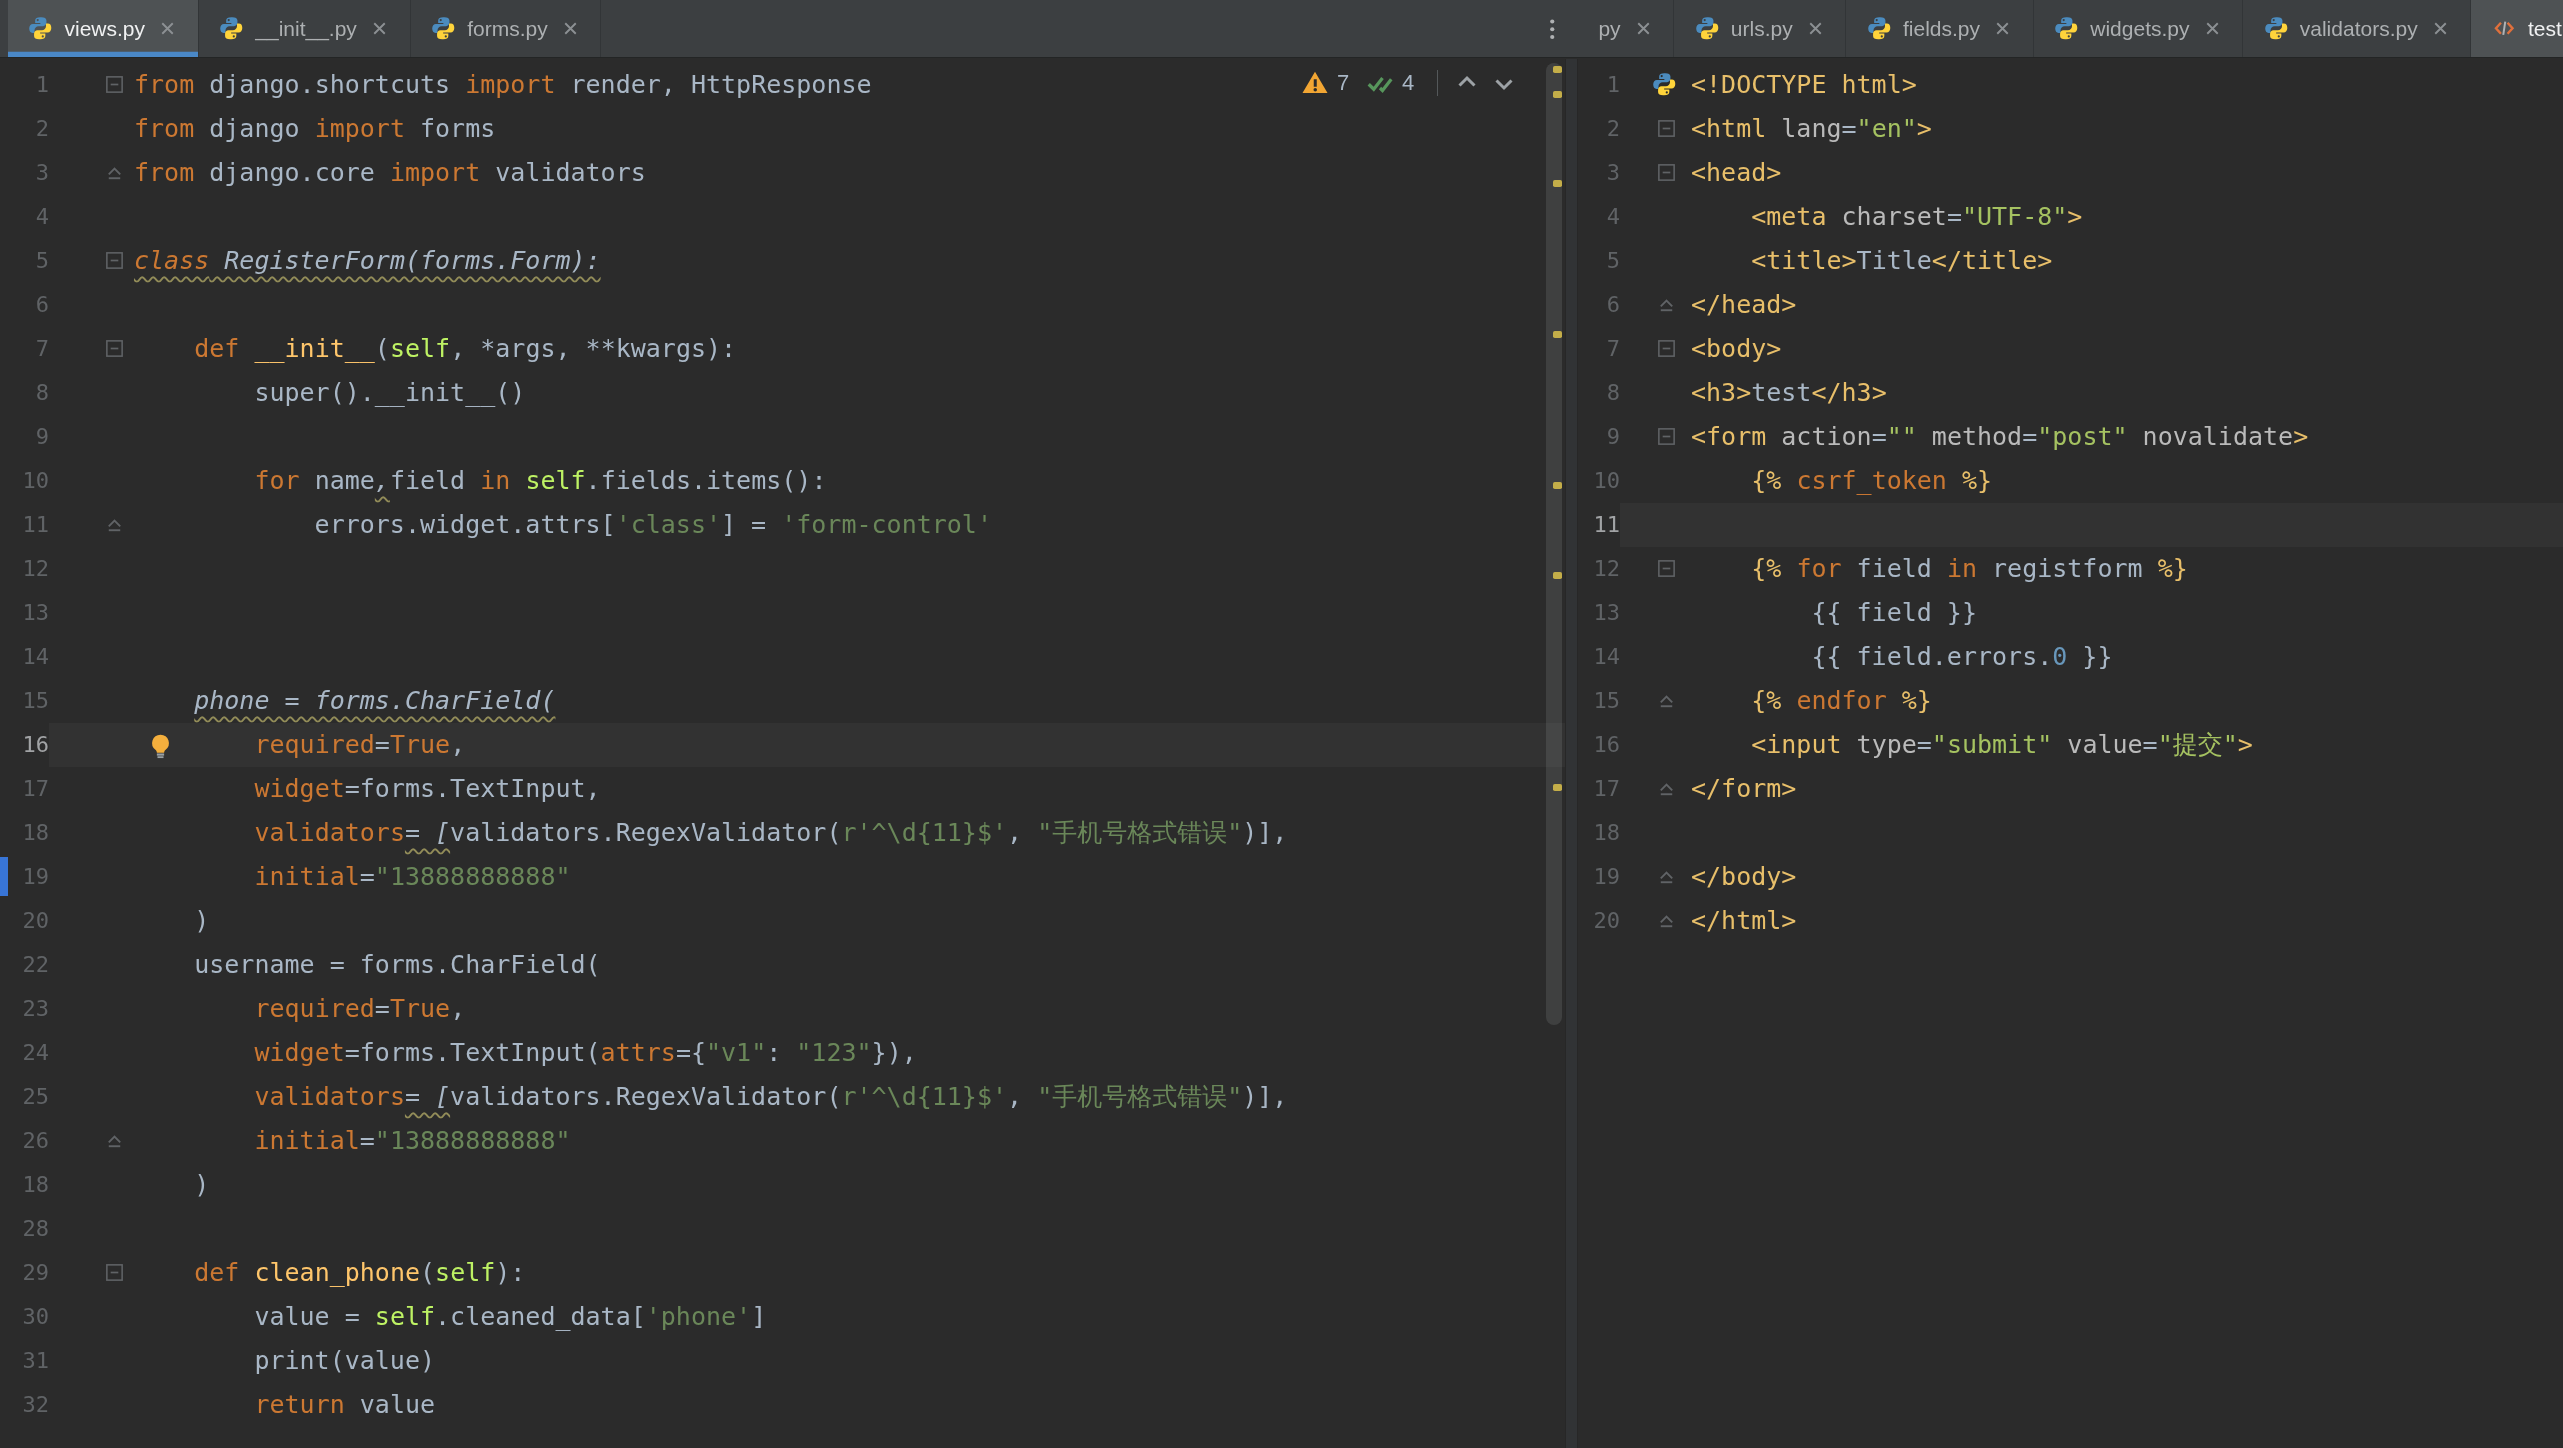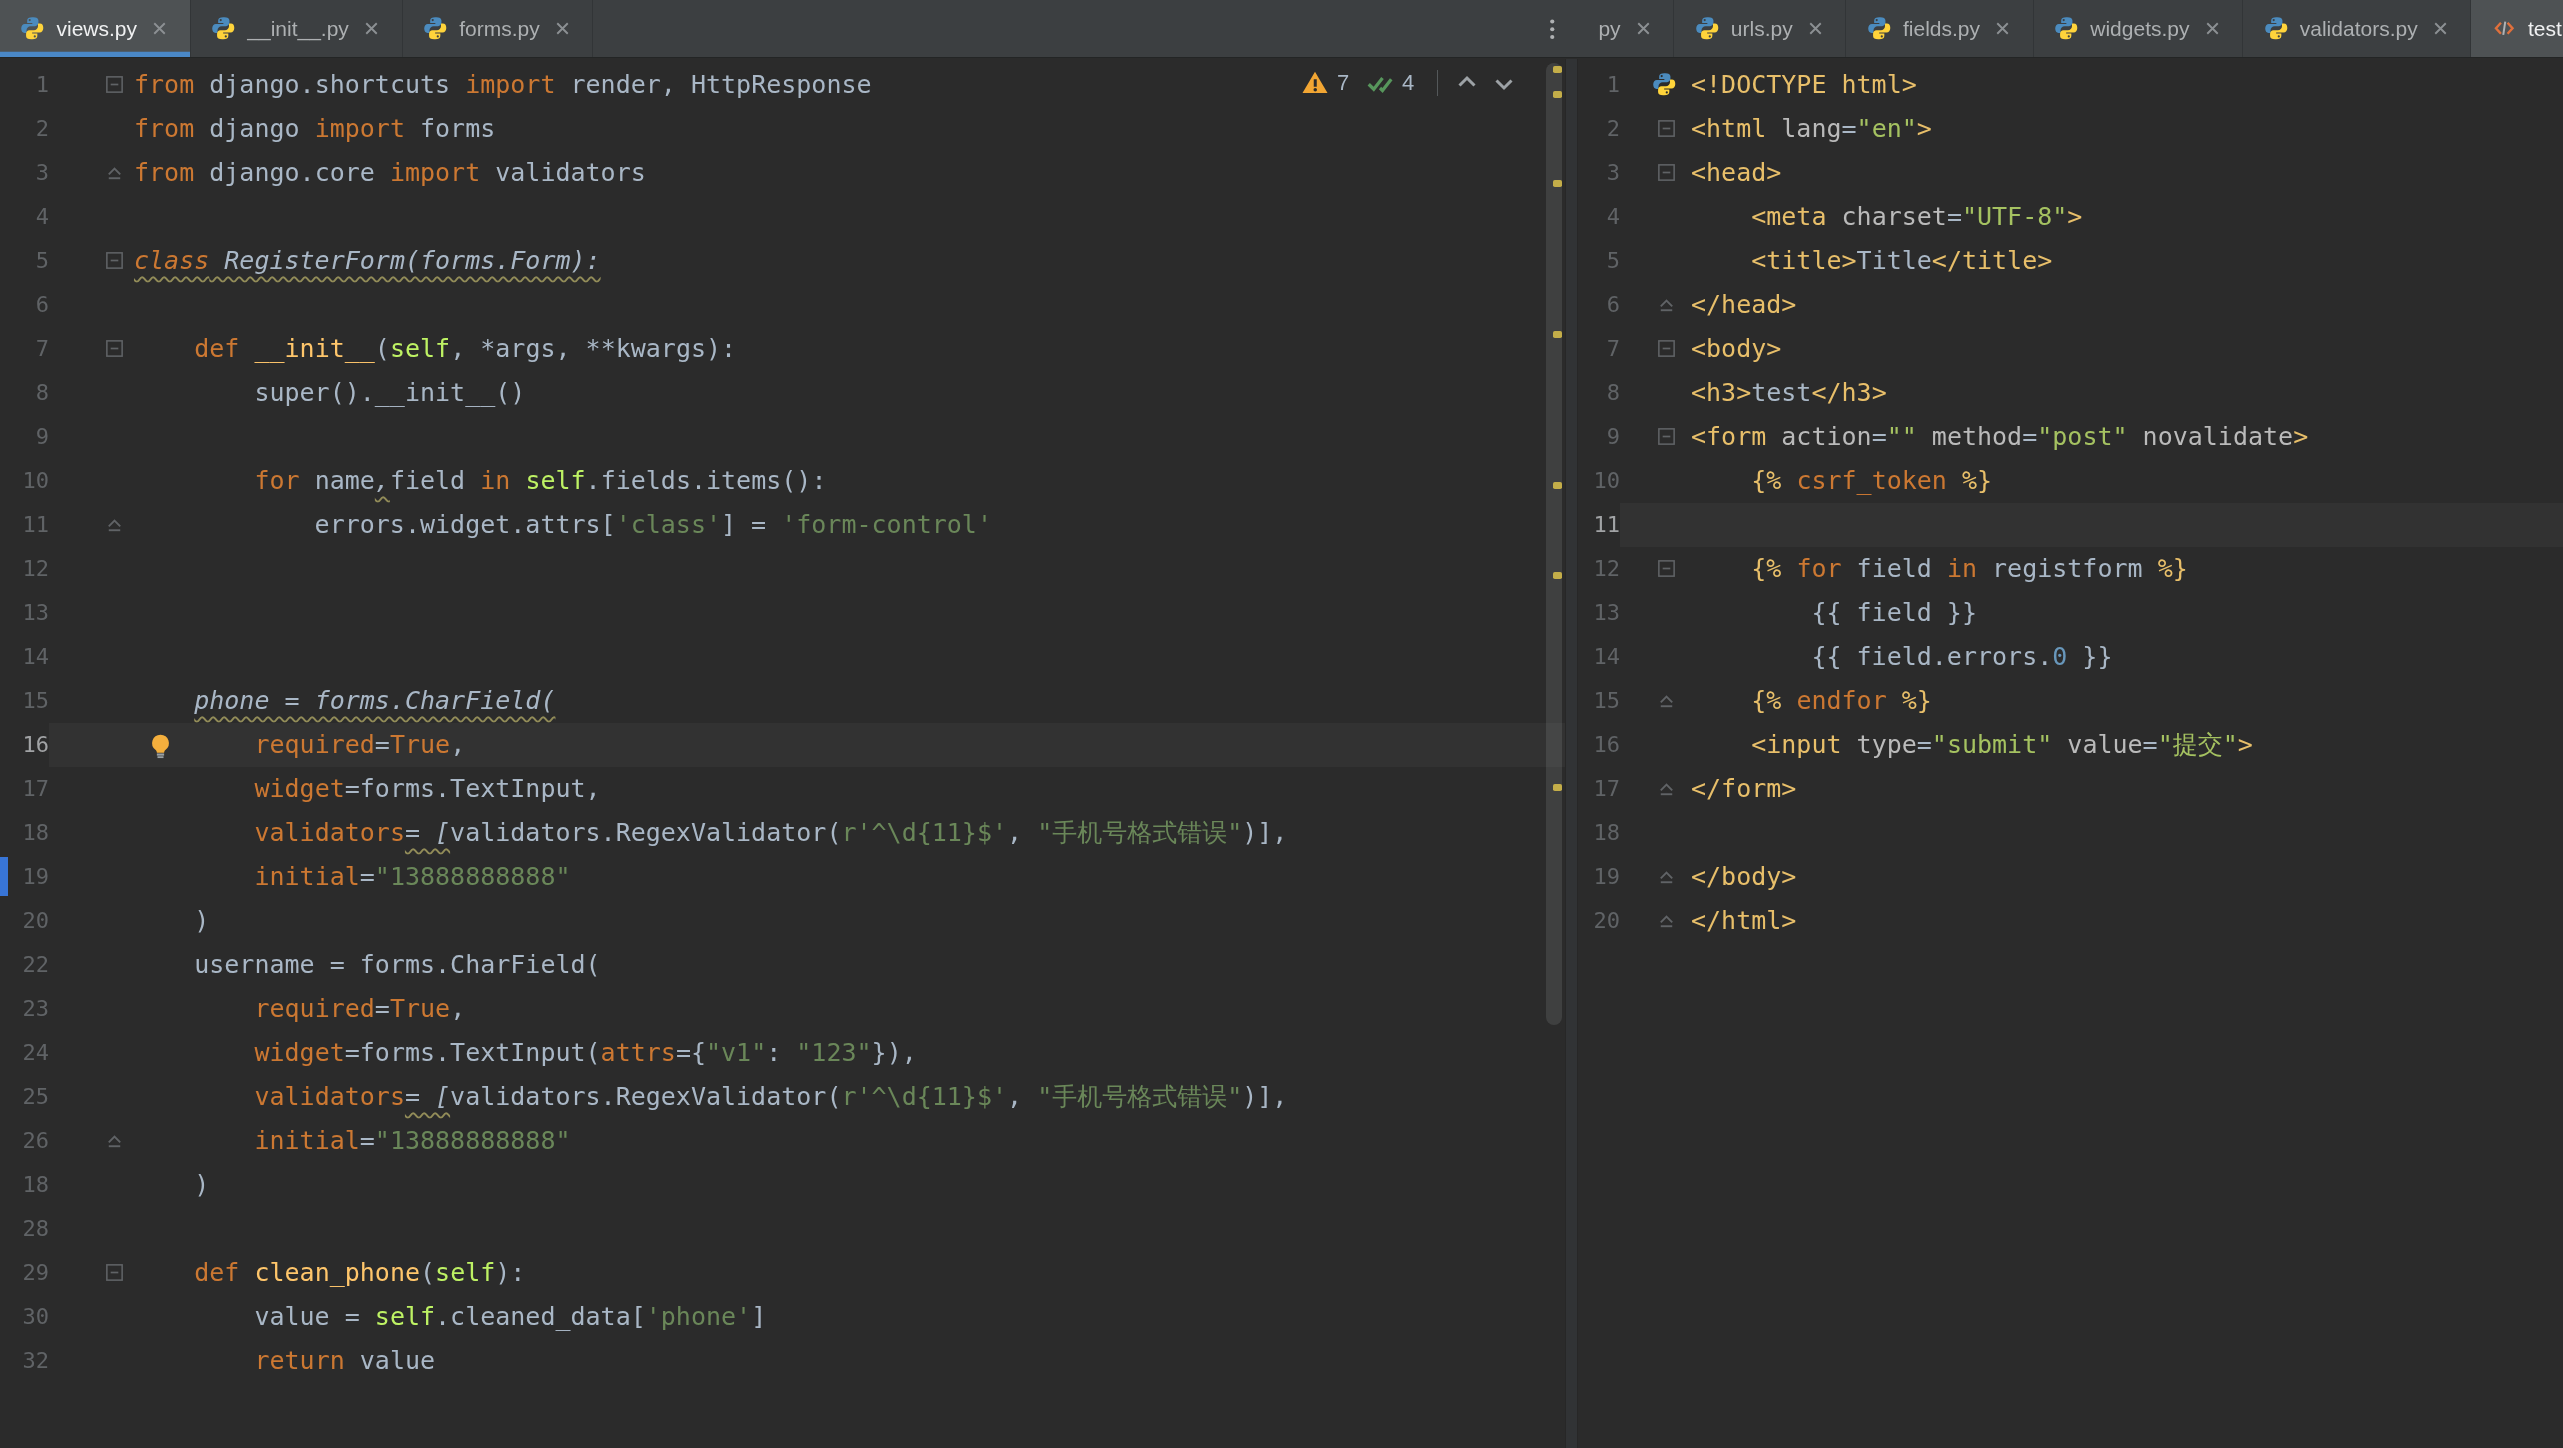--- a/index.html
+++ b/index.html
@@ -2,21 +2,21 @@
 <html style="font-size:14px"><head>
 <meta charset="utf-8">
 <style>
   html,body{margin:0;padding:0;background:#2b2b2b;}
   #stage{position:relative;width:2563px;height:1449px;overflow:hidden;background:#2b2b2b;
          font-family:"Liberation Sans",sans-serif;}
 
   
   .topbar{position:absolute;left:0;top:0;width:100%;height:58px;background:#3c3f41;
           border-bottom:0.9px solid #232525;box-sizing:border-box;}
-  .tabs-left{position:absolute;left:0;top:0;bottom:0;display:flex;padding-left:0;}
+  .tabs-left{position:absolute;left:0;top:0;bottom:0;display:flex;padding-left:8px;}
   .tabs-right{position:absolute;left:1579px;right:0;top:0;bottom:0;display:flex;overflow:hidden;}
   .tab{display:flex;align-items:center;gap:10.6px;padding:0 19.4px;font-size:21px;color:#adb0b2;
        border-right:0.9px solid #323537;height:100%;box-sizing:border-box;white-space:nowrap;}
   .tab.active{background:#4e5254;color:#f0f1f2;}
   .tab.underline{box-shadow:inset 0 -5.3px 0 #4a88c7;}
   .ficon{width:26.5px;height:26.5px;display:inline-flex;flex:0 0 auto;}
   .ficon svg{width:100%;height:100%;}
   .close{display:inline-flex;width:21px;height:21px;margin-left:1.8px;flex:0 0 auto;}
   .kebab{position:absolute;left:1530px;top:0;height:58px;width:44px;display:flex;
          align-items:center;justify-content:center;}
@@ -254,20 +254,21 @@
               <path d="M5 13 L11 7 L17 13" fill="none" stroke="#606366" stroke-width="2"></path>
               <line x1="5" y1="17" x2="17" y2="17" stroke="#606366" stroke-width="2"></line>
             </svg></span><div class="body"><span class="c-t">        </span><span class="c-p">initial</span><span class="c-t">=</span><span class="c-s">"13888888888"</span></div></div>
         <div class="line"><span class="num">18</span><span class="ico"></span><div class="body"><span class="c-t">    )</span></div></div>
         <div class="line"><span class="num">28</span><span class="ico"></span><div class="body"></div></div>
         <div class="line"><span class="num">29</span><span class="ico"><svg viewBox="0 0 22 22" width="21" height="21">
               <rect x="3" y="3" width="16" height="16" fill="none" stroke="#606366" stroke-width="1.6"></rect>
               <line x1="7" y1="11" x2="15" y2="11" stroke="#606366" stroke-width="1.8"></line>
             </svg></span><div class="body"><span class="c-t">    </span><span class="c-k">def</span><span class="c-t"> </span><span class="c-f">clean_phone</span><span class="c-t">(</span><span class="c-se">self</span><span class="c-t">):</span></div></div>
         <div class="line"><span class="num">30</span><span class="ico"></span><div class="body"><span class="c-t">        value = </span><span class="c-se">self</span><span class="c-t">.cleaned_data[</span><span class="c-s">'phone'</span><span class="c-t">]</span></div></div>
+        <div class="line"><span class="num">31</span><span class="ico"></span><div class="body"><span class="c-t">        print(value)</span></div></div>
         <div class="line"><span class="num">32</span><span class="ico"></span><div class="body"><span class="c-t">        </span><span class="c-k">return</span><span class="c-t"> value</span></div></div>
       </div>
     <div class="inspect">
       <span class="iic" id="warnIcon">
           <svg viewBox="0 0 24 24">
             <path d="M12 3 L22 20 H2 Z" fill="#f2a633"></path>
             <rect x="11" y="9" width="2.4" height="6" fill="#2b2b2b"></rect>
             <circle cx="12.2" cy="17.4" r="1.4" fill="#2b2b2b"></circle>
           </svg>
         </span>

